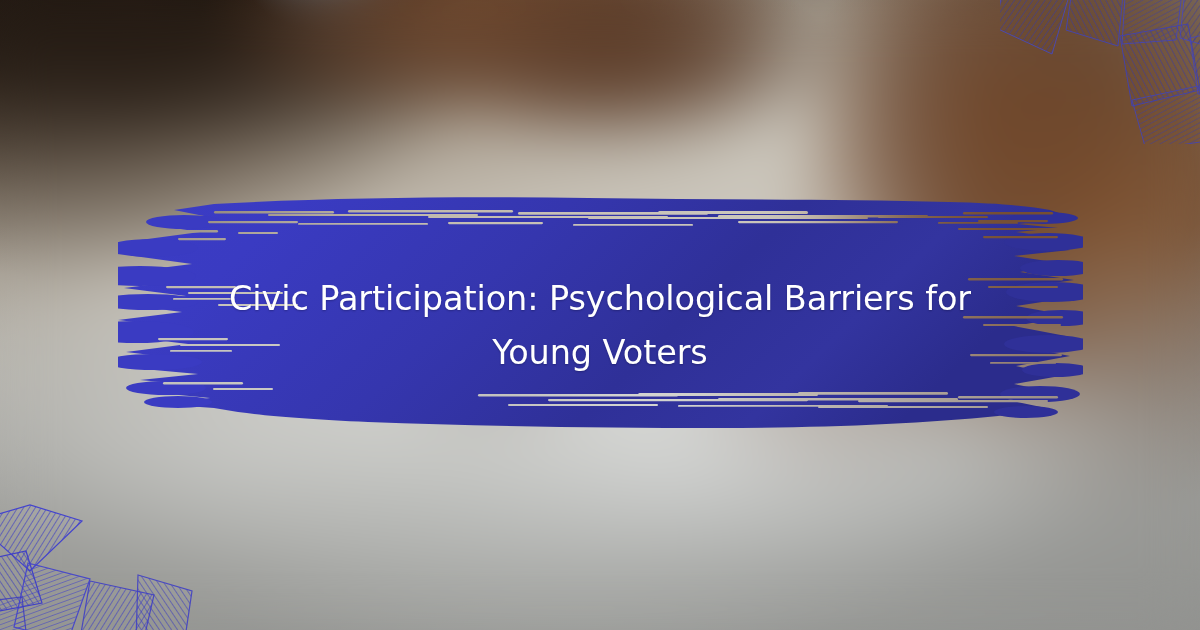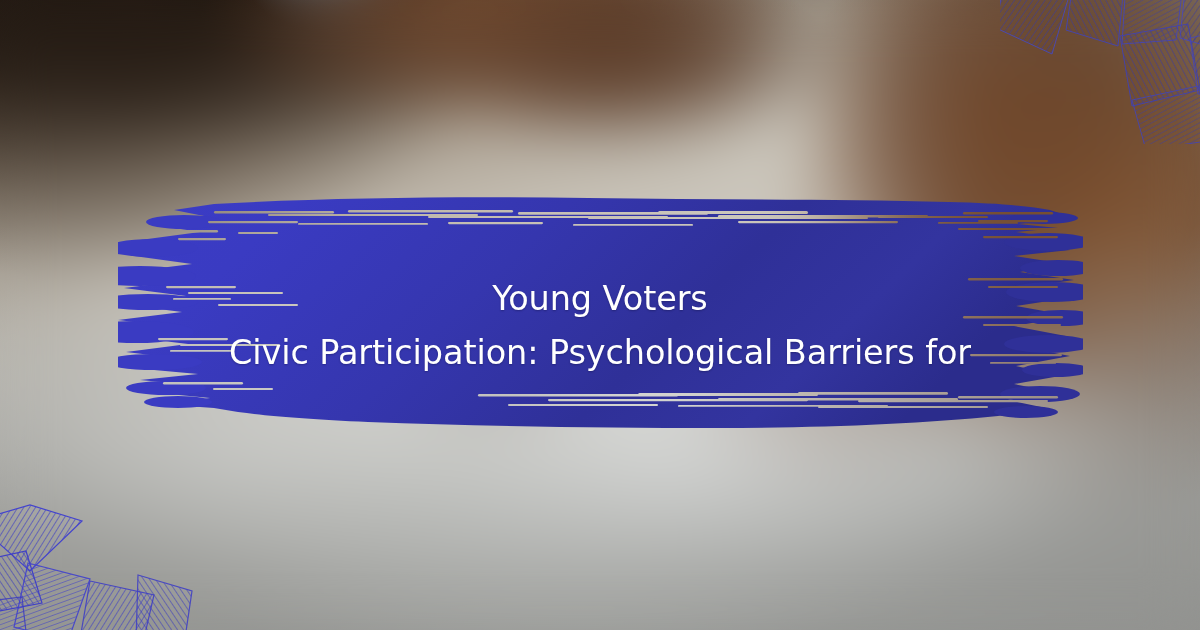--- a/index.html
+++ b/index.html
@@ -460,17 +460,17 @@
           <ellipse cx="938" cy="184" rx="34" ry="7"></ellipse>
           <ellipse cx="922" cy="208" rx="40" ry="8"></ellipse>
           <ellipse cx="908" cy="226" rx="32" ry="6"></ellipse>
           <ellipse cx="926" cy="32" rx="34" ry="6"></ellipse>
         </g>
       </g>
     </svg>
   </div>
 
   <div class="title-box">
+    <div class="title-line">Civic Participation: Psychological Barriers for</div>
     <div class="title-line">Young Voters</div>
-    <div class="title-line">Civic Participation: Psychological Barriers for</div>
   </div>
 
 </div>
 
 </body></html>

